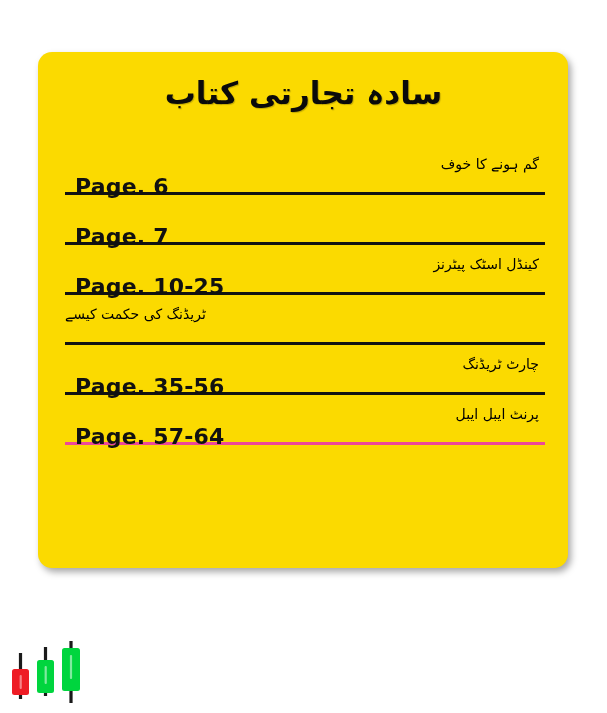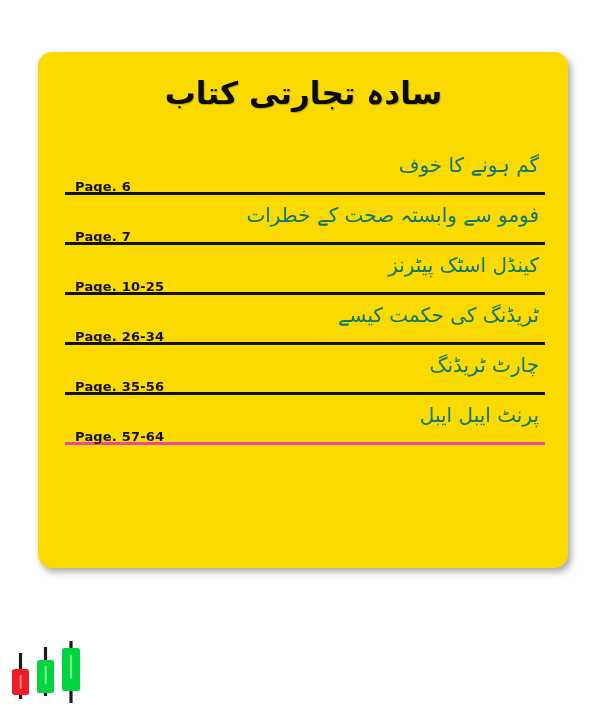--- a/index.html
+++ b/index.html
@@ -60,33 +60,33 @@
     border-bottom: 3px solid #121212;
     display: flex;
     align-items: center;
     justify-content: space-between;
   }
   .toc-row:last-child { border-bottom: 3px solid #ec4899; }
 
   .page-label {
     font-family: "DejaVu Sans", sans-serif;
     font-weight: bold;
-    font-size: 13px;
+    font-size: 22px;
     color: #111111;
     letter-spacing: 0.2px;
     white-space: nowrap;
     padding-left: 10px;
     margin-bottom: 2px;
     margin-top: 38px;
   }
 
   .chapter-title {
     font-family: "DejaVu Sans", sans-serif;
-    font-size: 20px;
-    color: #0f766e;
+    font-size: 14px;
+    color: #000000;
     direction: rtl;
     unicode-bidi: isolate;
     text-align: right;
     white-space: nowrap;
     padding-right: 6px;
     margin-bottom: 8px;
     line-height: 1.1;
   }
 
   
@@ -107,31 +107,29 @@
 
   <div id="contents-list">
 
     <div class="toc-row">
       <span class="page-label">Page.  6</span>
       <span class="chapter-title">گم ہونے کا خوف</span>
     </div>
 
     <div class="toc-row">
       <span class="page-label">Page. 7</span>
-      <span class="chapter-title">فومو سے وابستہ صحت کے خطرات</span>
     </div>
 
 
     <div class="toc-row">
       <span class="page-label">Page. 10-25</span>
       <span class="chapter-title">کینڈل اسٹک پیٹرنز</span>
     </div>
 
     <div class="toc-row">
-      <span class="page-label">Page. 26-34</span>
       <span class="chapter-title">ٹریڈنگ کی حکمت کیسے</span>
     </div>
 
     <div class="toc-row">
       <span class="page-label">Page. 35-56</span>
       <span class="chapter-title">چارٹ ٹریڈنگ</span>
     </div>
 
     <div class="toc-row">
       <span class="page-label">Page. 57-64</span>

